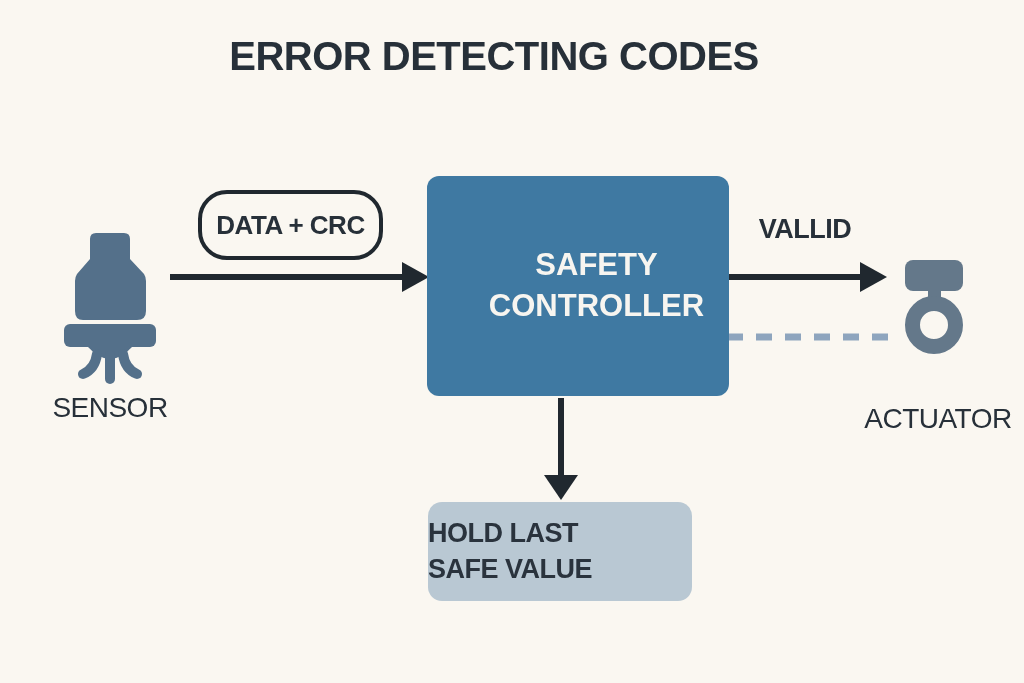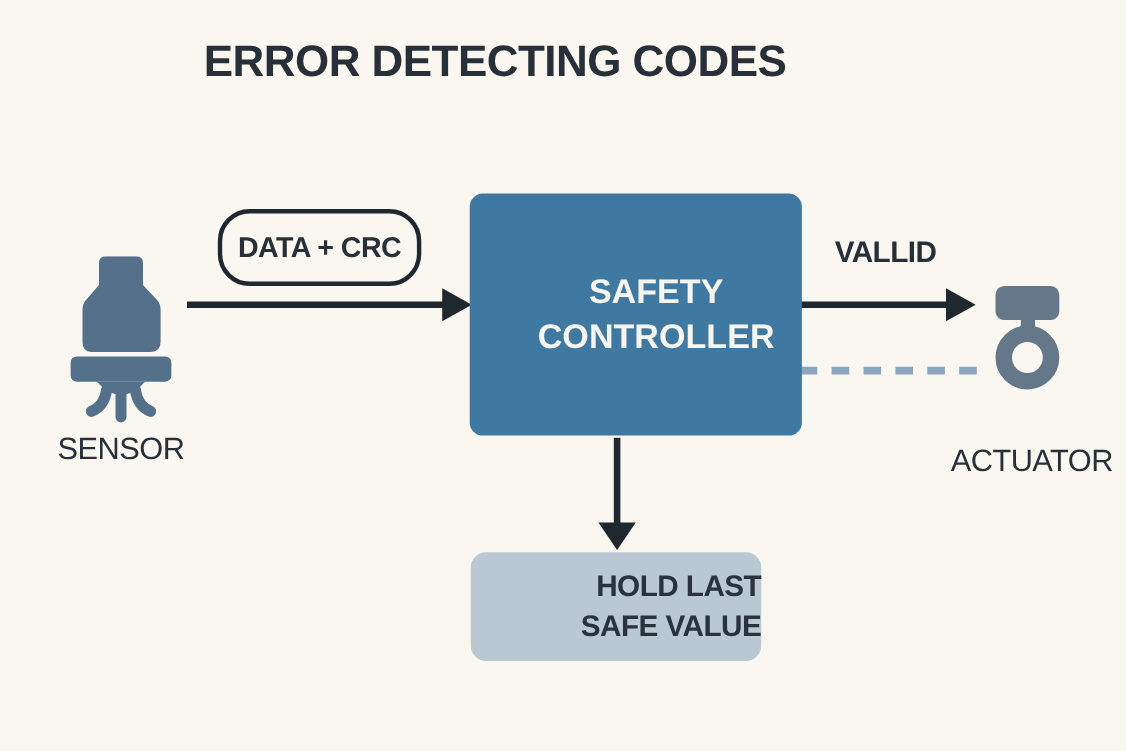--- a/index.html
+++ b/index.html
@@ -18,20 +18,21 @@
     position: absolute;
     left: 0;
     top: 34px;
     width: 900px;
     margin: 0;
     text-align: center;
     font-size: 40px;
     font-weight: 700;
     letter-spacing: -0.5px;
     color: var(--text_dark, #273039);
+    padding-left: 44px;
   }
   .connectors {
     position: absolute;
     left: 0;
     top: 0;
     pointer-events: none;
   }
   .solid-line {
     stroke: var(--arrow_dark, #20282F);
     stroke-width: 6;
@@ -128,21 +129,21 @@
   .fallback-box {
     position: absolute;
     left: 428px;
     top: 502px;
     width: 264px;
     height: 99px;
     background: var(--fallback_fill, #B9C8D3);
     border-radius: 14px;
     display: flex;
     flex-direction: column;
-    align-items: flex-end;
+    align-items: flex-start;
     justify-content: center;
     color: var(--fallback_text, #2A333D);
     font-size: 27px;
     font-weight: 700;
     line-height: 1.3;
     letter-spacing: -0.5px;
     text-align: center;
   }
   .sensor-label   { left: 35px;  top: 392px; width: 150px; }
   .actuator-label { left: 858px; top: 403px; width: 160px; }

